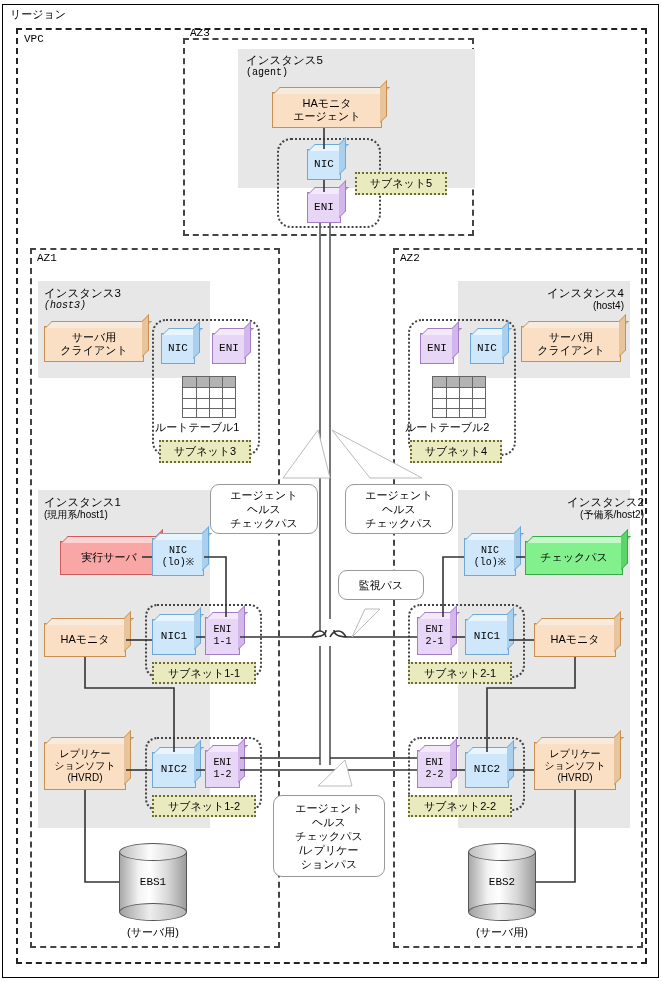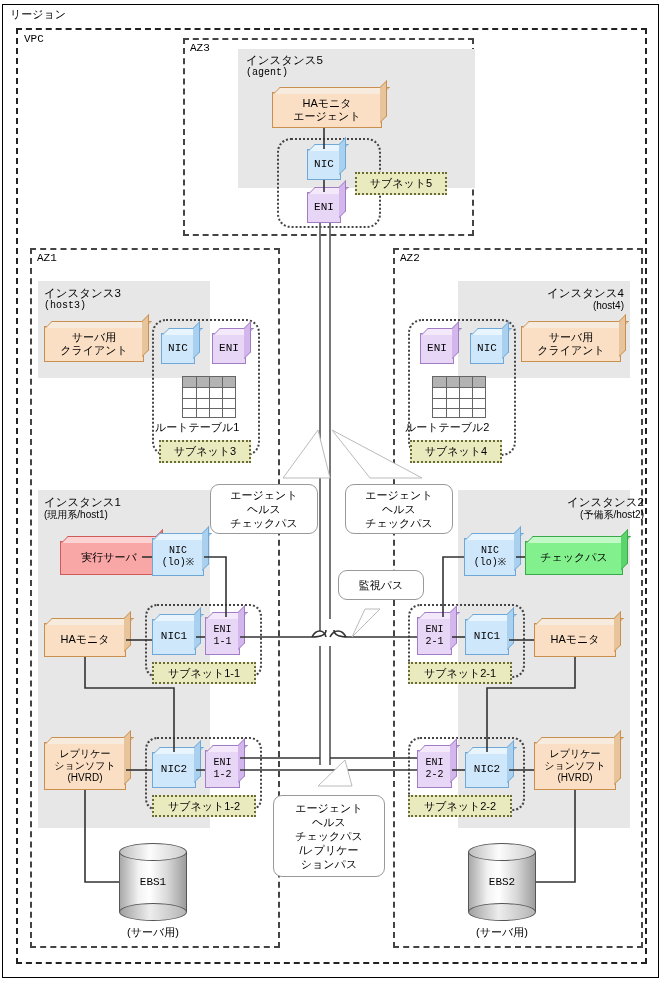--- a/index.html
+++ b/index.html
@@ -95,21 +95,21 @@
 
 <div id="canvas">
 
   <div class="box region" style="left:2px;top:4px;width:657px;height:974px;"></div>
   <div class="lbl" style="left:10px;top:8px;">リージョン</div>
 
   <div class="box dash" style="left:16px;top:28px;width:631px;height:936px;"></div>
   <div class="lbl" style="left:24px;top:33px;font-family:'Liberation Mono',monospace;">VPC</div>
 
   <div class="box dash-thin" style="left:183px;top:38px;width:291px;height:198px;"></div>
-  <div class="lbl" style="left:190px;top:42px;font-family:'Liberation Mono',monospace;">AZ3</div>
+  <div class="lbl" style="left:190px;top:27px;font-family:'Liberation Mono',monospace;">AZ3</div>
 
   <div class="panel" style="left:238px;top:49px;width:237px;height:139px;"></div>
   <div class="panel-title" style="left:246px;top:53px;">
     <div>インスタンス5</div>
     <div class="sub" style="font-family:'Liberation Mono',monospace;">(agent)</div>
   </div>
 
   <div style="position:absolute;left:277px;top:138px;width:104px;height:90px;
               border:2px dotted #444;border-radius:14px;box-sizing:border-box;"></div>
 
@@ -135,21 +135,21 @@
   <div class="subnet" style="left:355px;top:172px;width:92px;height:23px;">
     <span>サブネット5</span>
   </div>
 
   <div class="box dash-thin" style="left:30px;top:248px;width:250px;height:700px;"></div>
   <div class="lbl" style="left:37px;top:252px;font-family:'Liberation Mono',monospace;">AZ1</div>
 
   <div class="panel" style="left:38px;top:281px;width:172px;height:97px;"></div>
   <div class="panel-title" style="left:44px;top:286px;">
     <div>インスタンス3</div>
-    <div class="sub" style="font-family:'Liberation Mono',monospace;">(host3)</div>
+    <div class="sub" style="font-family:'Liberation Mono',monospace;font-style:italic;">(host3)</div>
   </div>
 
   <div style="position:absolute;left:152px;top:319px;width:108px;height:137px;
               border:2px dotted #444;border-radius:14px;box-sizing:border-box;"></div>
 
   <div class="b3d c-orange" style="left:44px;top:326px;width:100px;height:36px;">
     <span class="cap"></span>
       <span class="side"></span>
     <span style="white-space:pre-line;">サーバ用
 クライアント</span>

